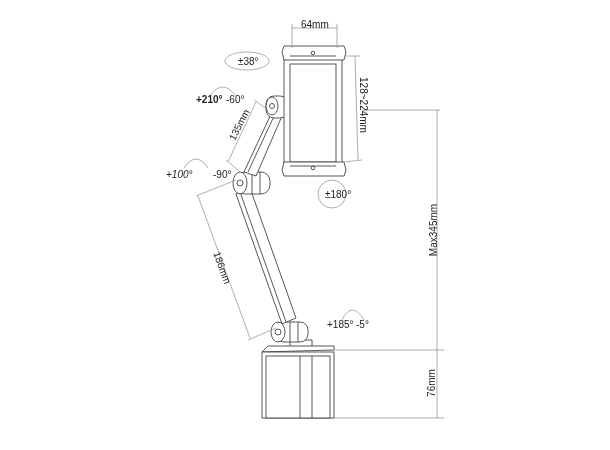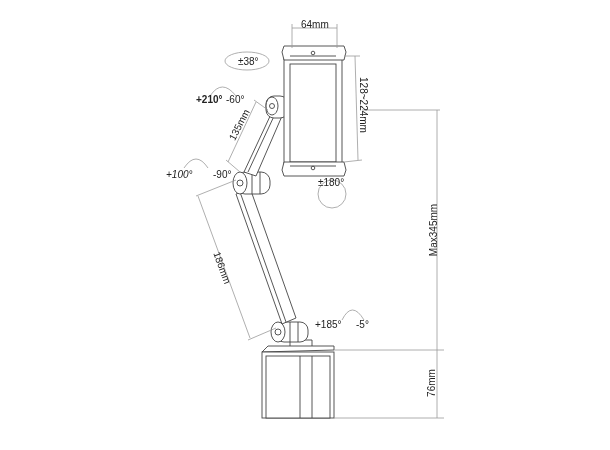--- a/index.html
+++ b/index.html
@@ -105,16 +105,16 @@
   <span class="lbl rot" style="left:223px;top:120px;transform:rotate(-63deg);">135mm</span>
   <span class="lbl rot" style="left:205px;top:263px;transform:rotate(70deg);">186mm</span>
   <span class="lbl rot" style="left:408px;top:225px;transform:rotate(-90deg);">Max345mm</span>
   <span class="lbl rot" style="left:418px;top:378px;transform:rotate(-90deg);">76mm</span>
 
   <span class="lbl" style="left:238px;top:57px;">±38°</span>
   <span class="lbl" style="left:196px;top:95px;font-weight:bold;">+210°</span>
   <span class="lbl" style="left:226px;top:95px;">-60°</span>
   <span class="lbl" style="left:166px;top:170px;font-style:italic;">+100°</span>
   <span class="lbl" style="left:197px;top:170px;margin-left:16px;">-90°</span>
-  <span class="lbl" style="left:318px;top:178px;">±180°</span>
-  <span class="lbl" style="left:315px;top:320px;">+185°</span>
+  <span class="lbl" style="left:318px;top:190px;padding-left:7px;">±180°</span>
+  <span class="lbl" style="left:327px;top:320px;">+185°</span>
   <span class="lbl" style="left:356px;top:320px;">-5°</span>
 </div>
 
 </body></html>

